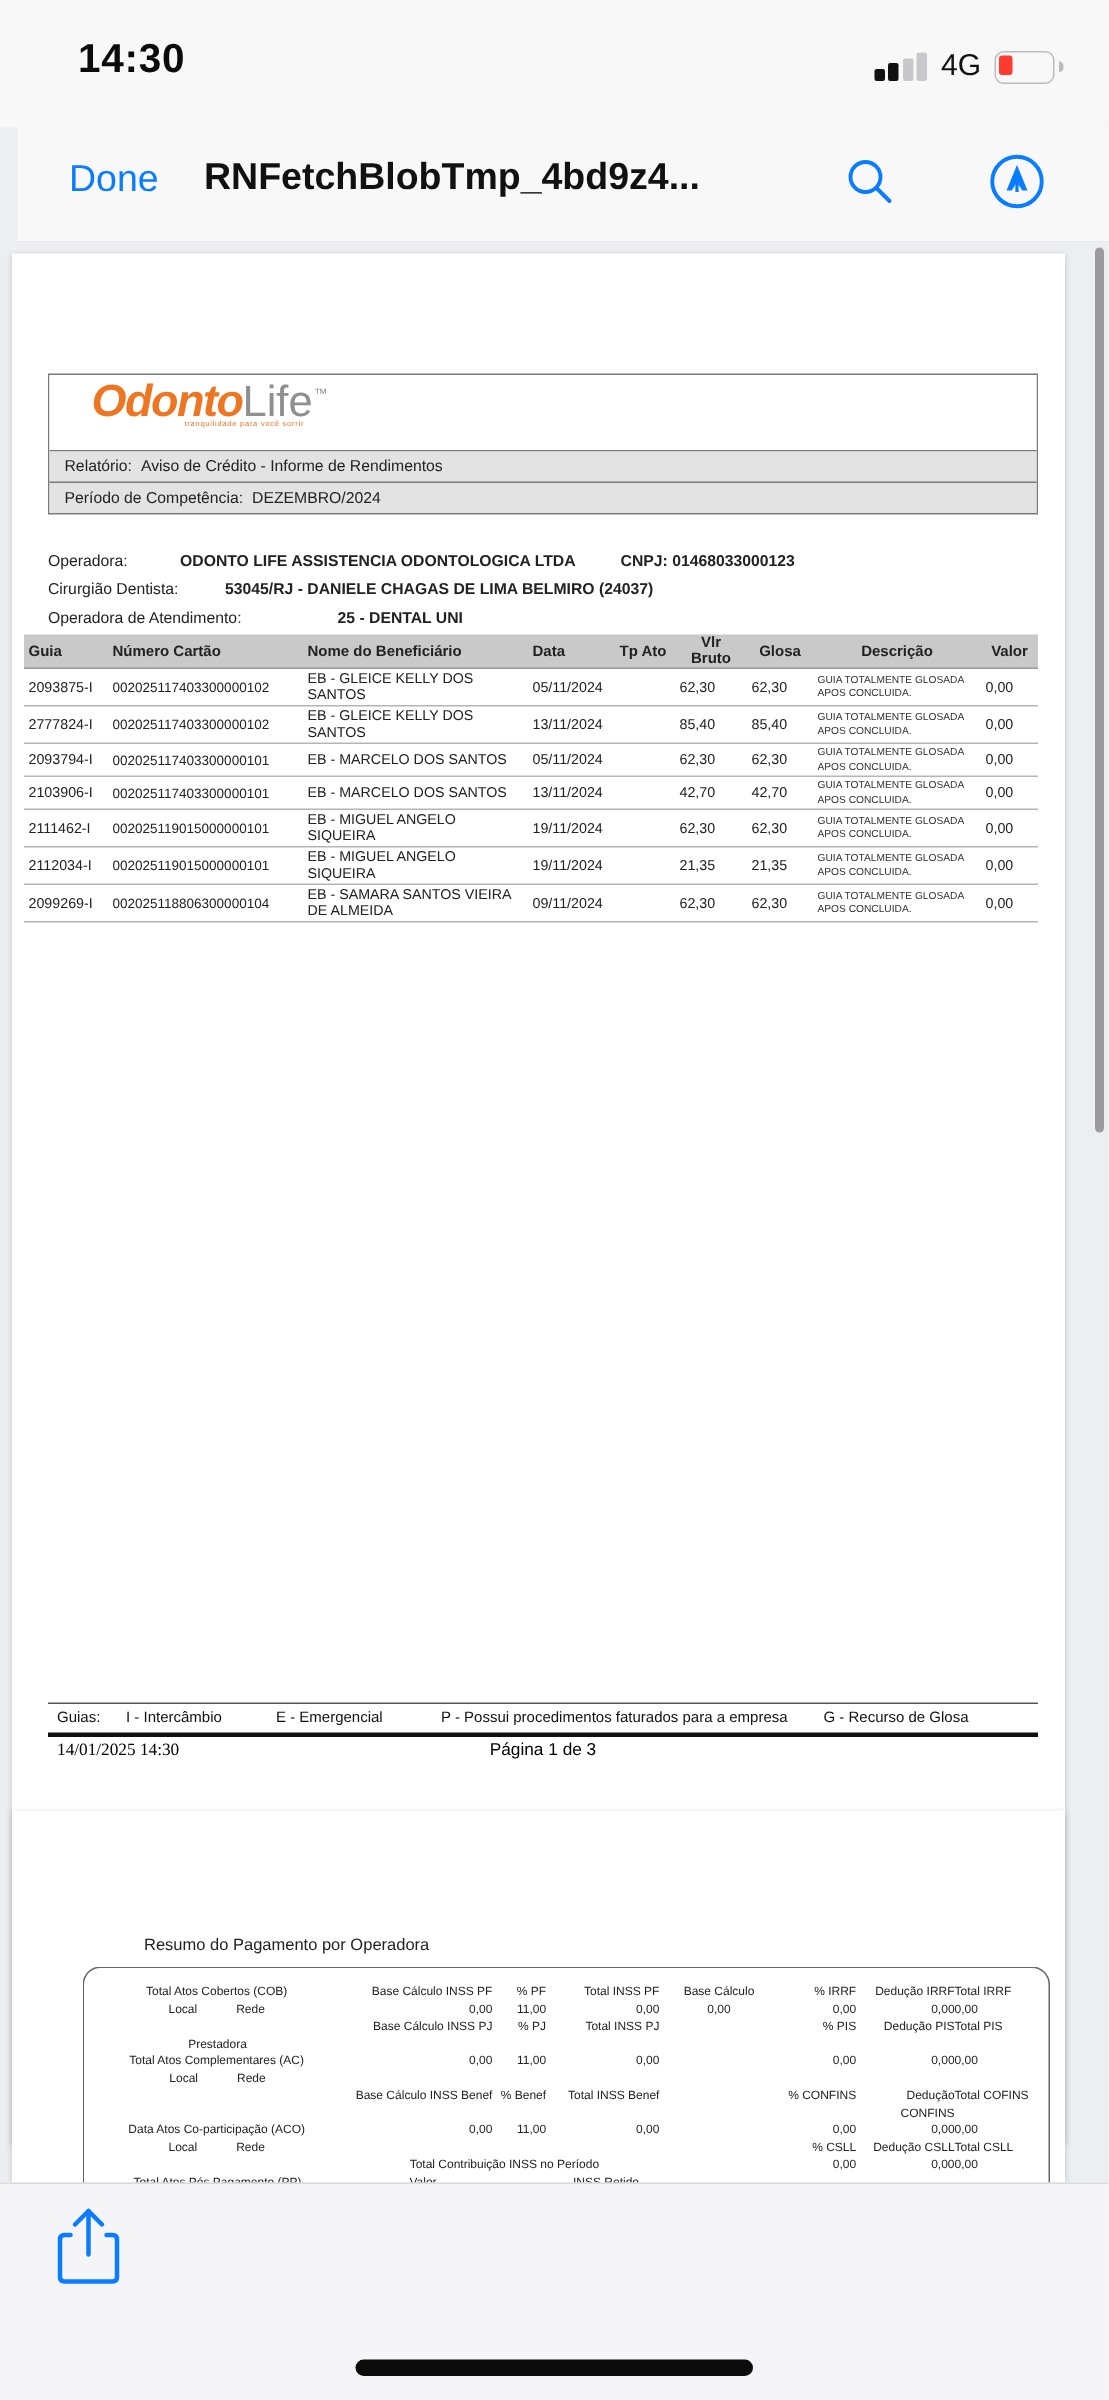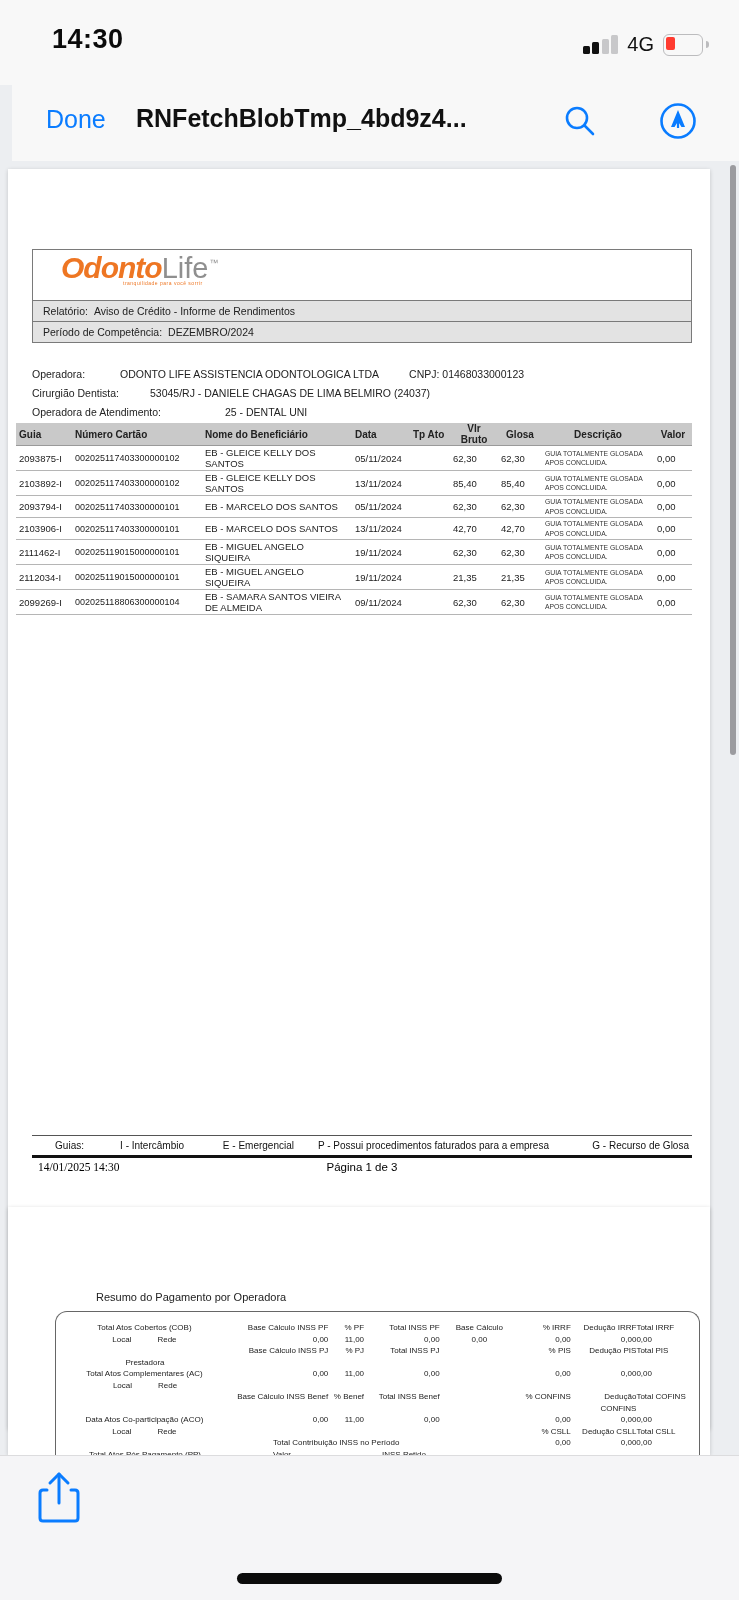--- a/index.html
+++ b/index.html
@@ -43,33 +43,33 @@
   .logo-odonto{font-size:30px;font-weight:bold;font-style:italic;color:#ee7623;letter-spacing:-1px;}
   .logo-life{font-size:29px;color:#8f8f8f;letter-spacing:0;}
   .logo-tm{font-size:9px;color:#8f8f8f;margin-left:1px;position:relative;top:-12px;}
   .logo-tag{font-size:5px;color:#ee7623;margin-left:62px;margin-top:-3px;letter-spacing:.5px;}
   .hdr-row{height:20px;background:#e3e3e3;border-bottom:1px solid #7a7a7a;font-size:10.5px;
            display:flex;align-items:center;padding-left:10px;gap:6px;}
   .hdr-row:last-child{border-bottom:1px solid #7a7a7a;}
   .info{font-size:10.5px;margin-top:21px;}
   .info .line{display:flex;height:19px;align-items:center;}
   .lab{color:#222;}
-  .info .v{color:#222;}
+  .info .v{color:#222;font-weight:bold;}
 
   
   table.guias{border-collapse:collapse;table-layout:fixed;width:676px;margin-left:-16px;margin-top:2px;font-size:9.5px;}
   table.guias th{background:#c9c9c9;font-weight:bold;font-size:10px;height:17px;padding:0 3px;border-bottom:1px solid #9a9a9a;}
   table.guias td{padding:1px 3px;border-bottom:1px solid #b5b5b5;vertical-align:middle;height:19px;}
   .al{text-align:left}.ar{}.ac{text-align:center}
   td.desc{font-size:6.8px;line-height:1.35;color:#333;}
   td.num{font-size:9px;}
 
   
   .doc-footer{position:absolute;left:24px;top:966px;width:660px;}
-  .legend{display:flex;font-size:10px;color:#111;border-top:1px solid #555;padding:4px 0 3px 6px;text-align:right;}
+  .legend{display:flex;font-size:10px;color:#111;border-top:1px solid #555;padding:4px 0 3px 6px;}
   .legend span{margin-right:0;}
   .lg-t{width:46px;} .lg-1{width:100px;} .lg-2{width:110px;} .lg-3{width:255px;} .lg-4{width:140px;}
   .rule{height:3px;background:#111;margin-top:1px;}
   .foot-line{position:relative;height:20px;font-size:11.5px;margin-top:3px;}
   .foot-dt{position:absolute;left:6px;top:0;font-family:"Liberation Serif","DejaVu Serif",serif;}
   .foot-pg{position:absolute;left:0;width:100%;text-align:center;top:0;}
 
   
   .sum-title{position:absolute;left:88px;top:84px;font-size:11px;color:#222;}
   .sum-box{position:absolute;left:47px;top:104px;width:645px;height:160px;border:1px solid #666;
@@ -200,21 +200,21 @@
             <td class="al num">002025117403300000102</td>
             <td class="al">EB - GLEICE KELLY DOS SANTOS</td>
             <td class="al">05/11/2024</td>
             <td class="al"></td>
             <td class="ar">62,30</td>
             <td class="ar">62,30</td>
             <td class="ar desc">GUIA TOTALMENTE GLOSADA APOS CONCLUIDA.</td>
             <td class="ar">0,00</td>
           </tr>
           <tr>
-            <td class="al">2103892-I</td>
+            <td class="al">2777824-I</td>
             <td class="al num">002025117403300000102</td>
             <td class="al">EB - GLEICE KELLY DOS SANTOS</td>
             <td class="al">13/11/2024</td>
             <td class="al"></td>
             <td class="ar">85,40</td>
             <td class="ar">85,40</td>
             <td class="ar desc">GUIA TOTALMENTE GLOSADA APOS CONCLUIDA.</td>
             <td class="ar">0,00</td>
           </tr>
           <tr>

